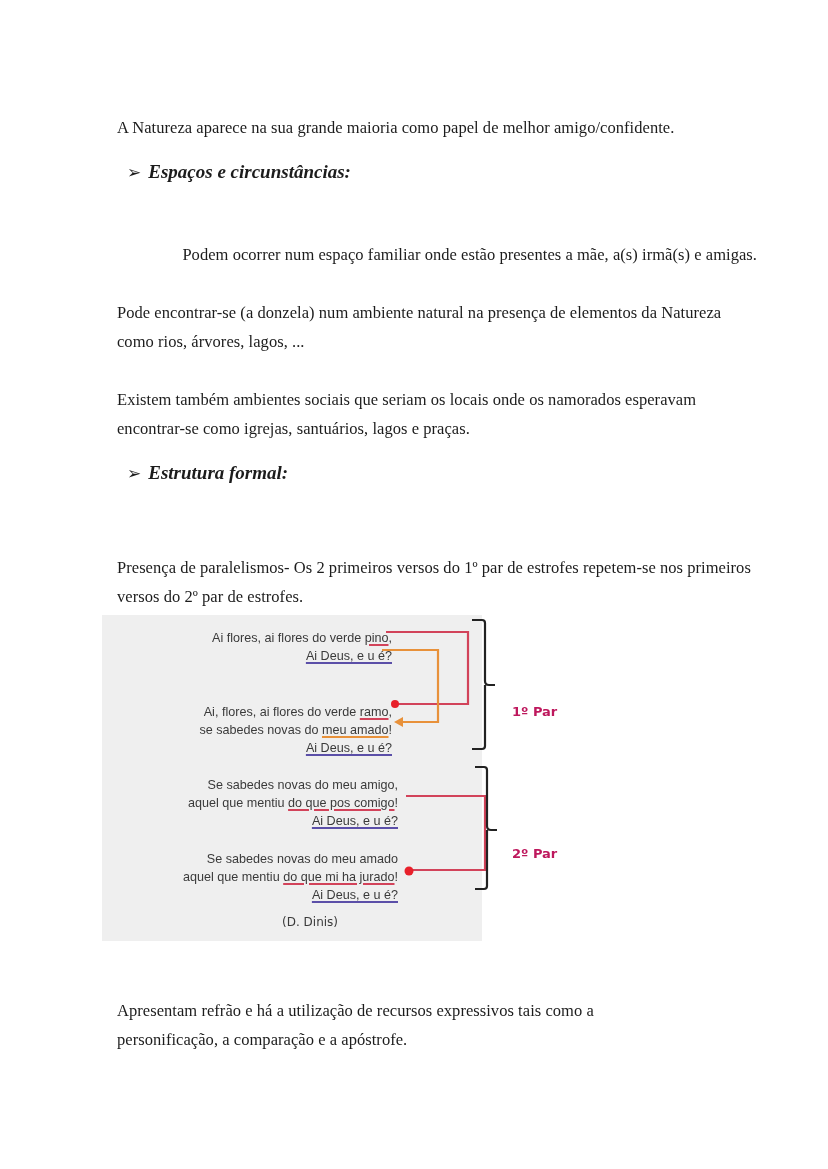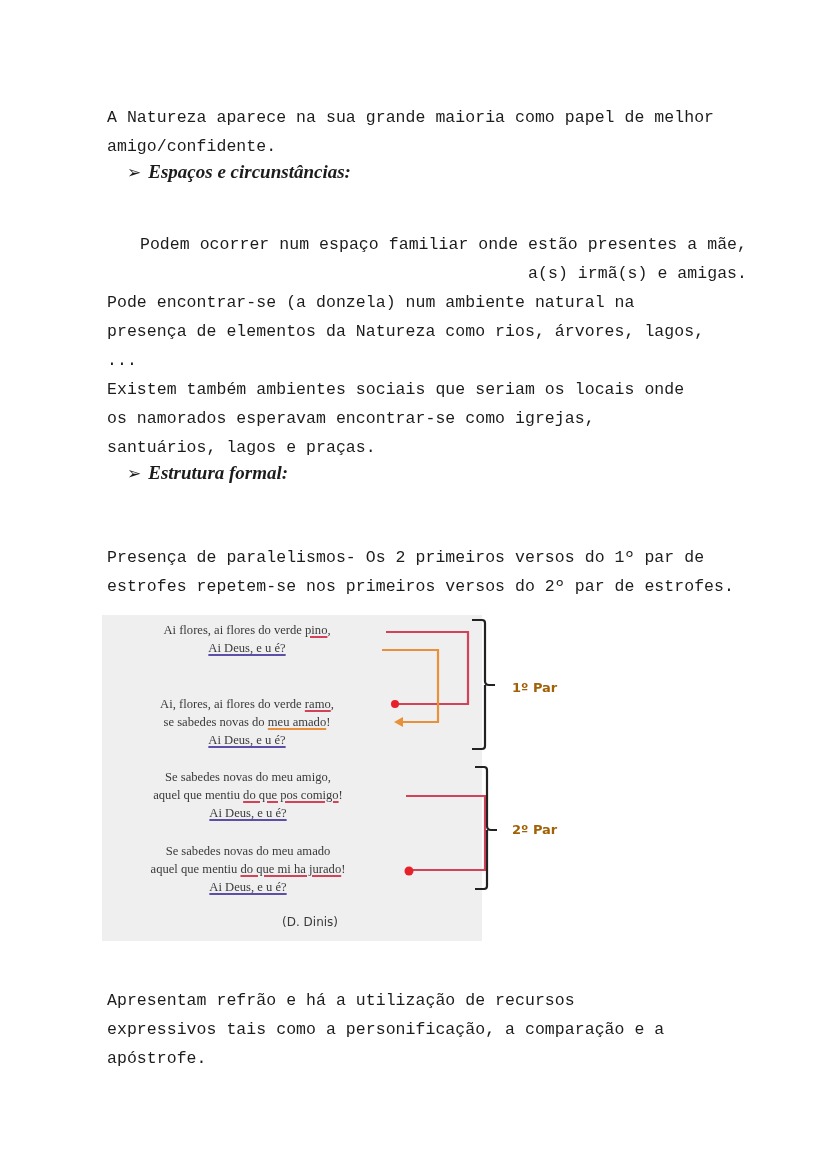--- a/index.html
+++ b/index.html
@@ -20,22 +20,21 @@
       left: 0; top: 0;
       width: 828px; height: 1169px;
     }
     .para {
       position: absolute;
       left: 101px;
       width: 640px;
       font-size: 16.5px;
       line-height: 29px;
       letter-spacing: 0.05px;
-      margin: 6px;
-      font-family: Liberation Mono, monospace;
+      margin: 16px;
     }
     .heading {
       position: absolute;
       left: 127px;
       font-size: 19px;
       font-weight: bold;
       font-style: italic;
       margin: 0;
       line-height: 24px;
       display: flex;
@@ -57,37 +56,39 @@
       height: 326px;
     }
     .figure-bg {
       position: absolute;
       left: 0; top: 0;
       width: 380px; height: 326px;
       background: #efefef;
     }
     .poem {
       position: absolute;
-      font-family: Liberation Serif, serif;
+      font-family: Liberation Sans, sans-serif;
       font-size: 12.6px;
       color: #3a3a3a;
       line-height: 18px;
-      text-align: center;
+      text-align: right;
       white-space: nowrap;
+      margin-top: 8px;
     }
     .poem .line { display: block; }
     .u-red { text-decoration: underline; text-decoration-color: #d2435a; text-decoration-thickness: 2px; text-underline-offset: 2px; }
     .u-orange { text-decoration: underline; text-decoration-color: #e8913a; text-decoration-thickness: 2px; text-underline-offset: 2px; }
     .u-blue { text-decoration: underline; text-decoration-color: #5b4fa8; text-decoration-thickness: 2px; text-underline-offset: 2px; }
     .par-label {
       position: absolute;
       font-family: "DejaVu Sans", "Liberation Sans", sans-serif;
       font-weight: bold;
       font-size: 13px;
-      color: #a16207;
+      color: #be185d;
+      margin-top: 24px;
     }
     .author {
       position: absolute;
       left: 0; width: 320px;
       top: 300px;
       text-align: center;
       font-family: "DejaVu Sans", sans-serif;
       font-size: 12px;
       color: #3a3a3a;
       padding-left: 48px;

